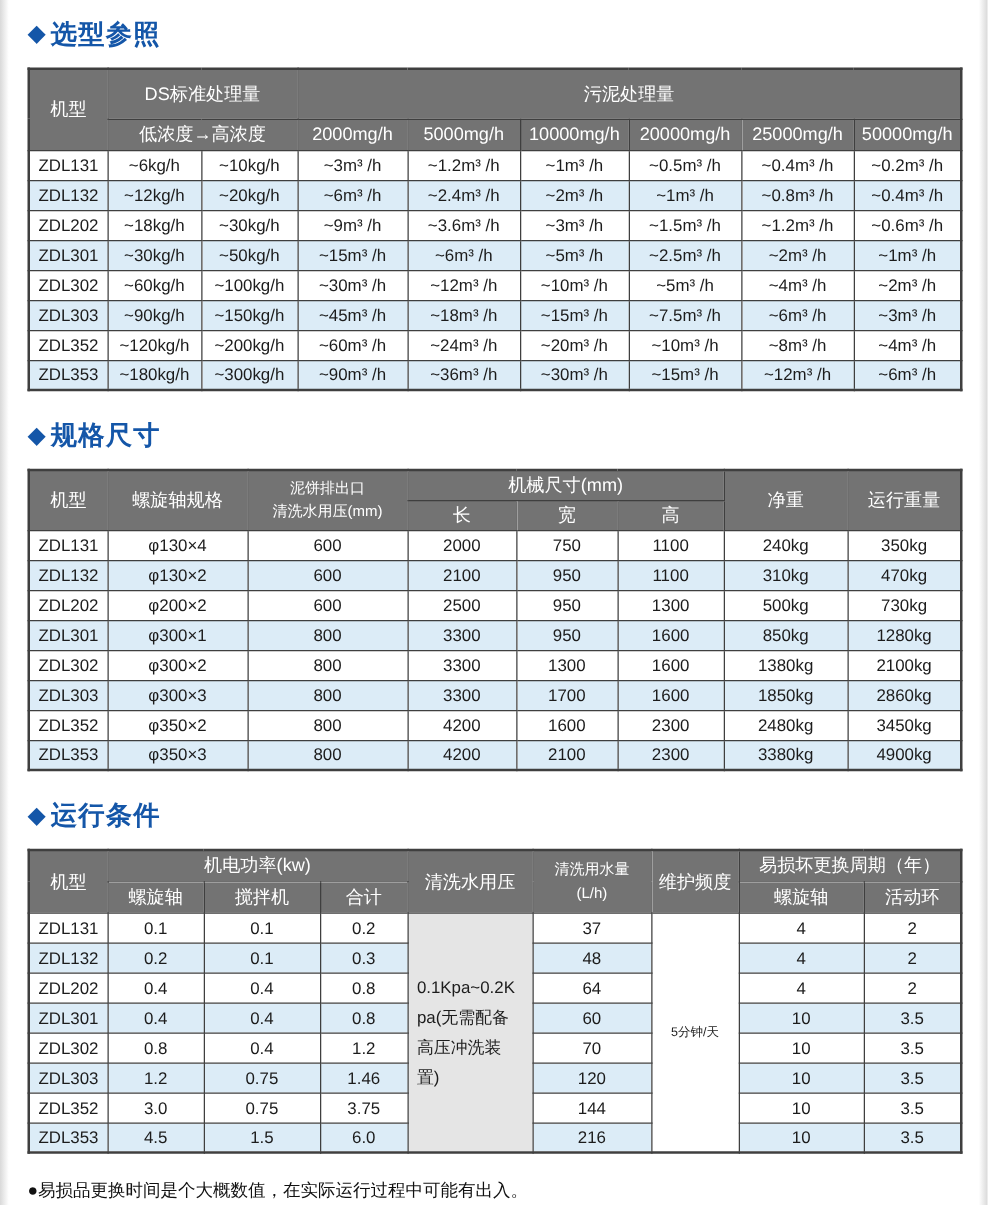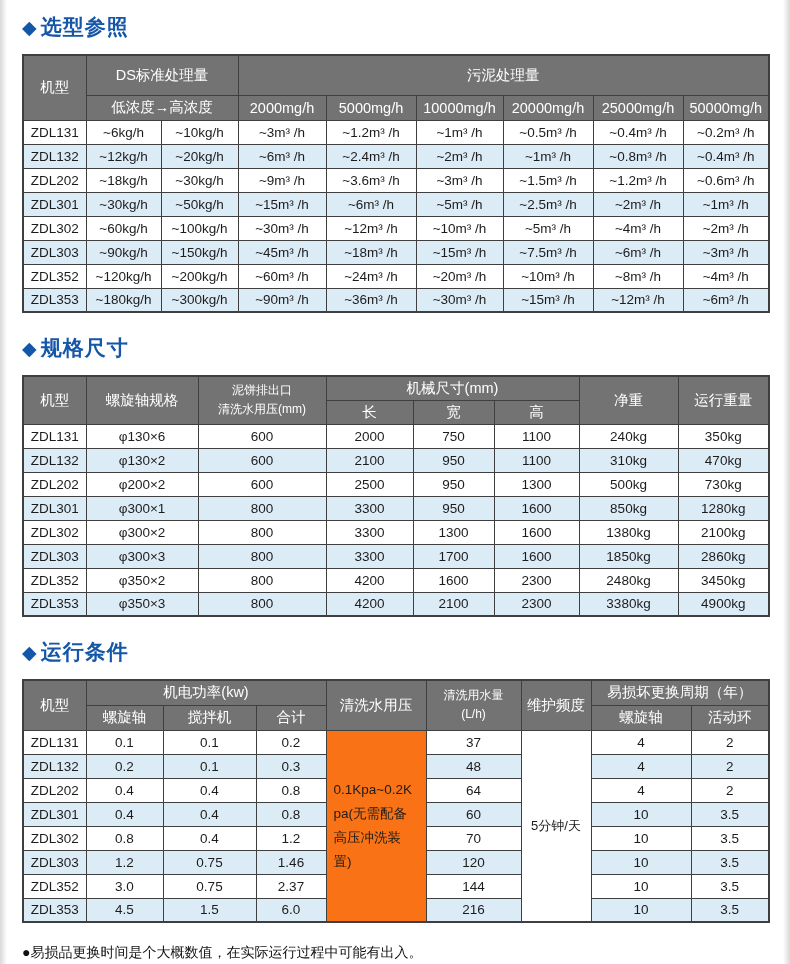--- a/index.html
+++ b/index.html
@@ -41,25 +41,25 @@
   thead .hrow-24     { height: 24px; }
   thead .hrow-25     { height: 25px; }
   thead th .hline { line-height: 19px; font-size: 12px; }
 
   tbody td {
     height: 24px; font-size: 13.5px; color: #1c1c1c;
     background: #ffffff;
   }
   tbody tr.alt td { background: #dcecf7; }
   tbody td.pressure {
-    background: #f97316; text-align: left;
+    background: #e5e5e5; text-align: left;
     padding: 0 7px; word-break: break-all;
     line-height: 24px; font-size: 13.5px; margin-top: 27px;
   }
-  tbody td.maintenance { background: #ffffff; font-size: 13px; }
+  tbody td.maintenance { background: #ffffff; font-size: 10px; }
 
   .footer-note {
     margin-top: 14px;
     font-size: 14px; color: #111111;
   }
 </style>
 </head>
 <body>
 
 <div class="page">
@@ -220,21 +220,21 @@
         </tr>
         <tr class="hrow-24">
           <th>长</th>
           <th>宽</th>
           <th>高</th>
         </tr>
       </thead>
       <tbody id="dimensions-body">
           <tr>
             <td>ZDL131</td>
-            <td>φ130×6</td>
+            <td>φ130×4</td>
             <td>600</td>
             <td>2000</td>
             <td>750</td>
             <td>1100</td>
             <td>240kg</td>
             <td>350kg</td>
           </tr>
           <tr class="alt">
             <td>ZDL132</td>
             <td>φ130×2</td>
@@ -400,21 +400,21 @@
             <td>0.75</td>
             <td>1.46</td>
             <td>120</td>
             <td>10</td>
             <td>3.5</td>
           </tr>
           <tr>
             <td>ZDL352</td>
             <td>3.0</td>
             <td>0.75</td>
-            <td>2.37</td>
+            <td>3.75</td>
             <td>144</td>
             <td>10</td>
             <td>3.5</td>
           </tr>
           <tr class="alt">
             <td>ZDL353</td>
             <td>4.5</td>
             <td>1.5</td>
             <td>6.0</td>
             <td>216</td>

